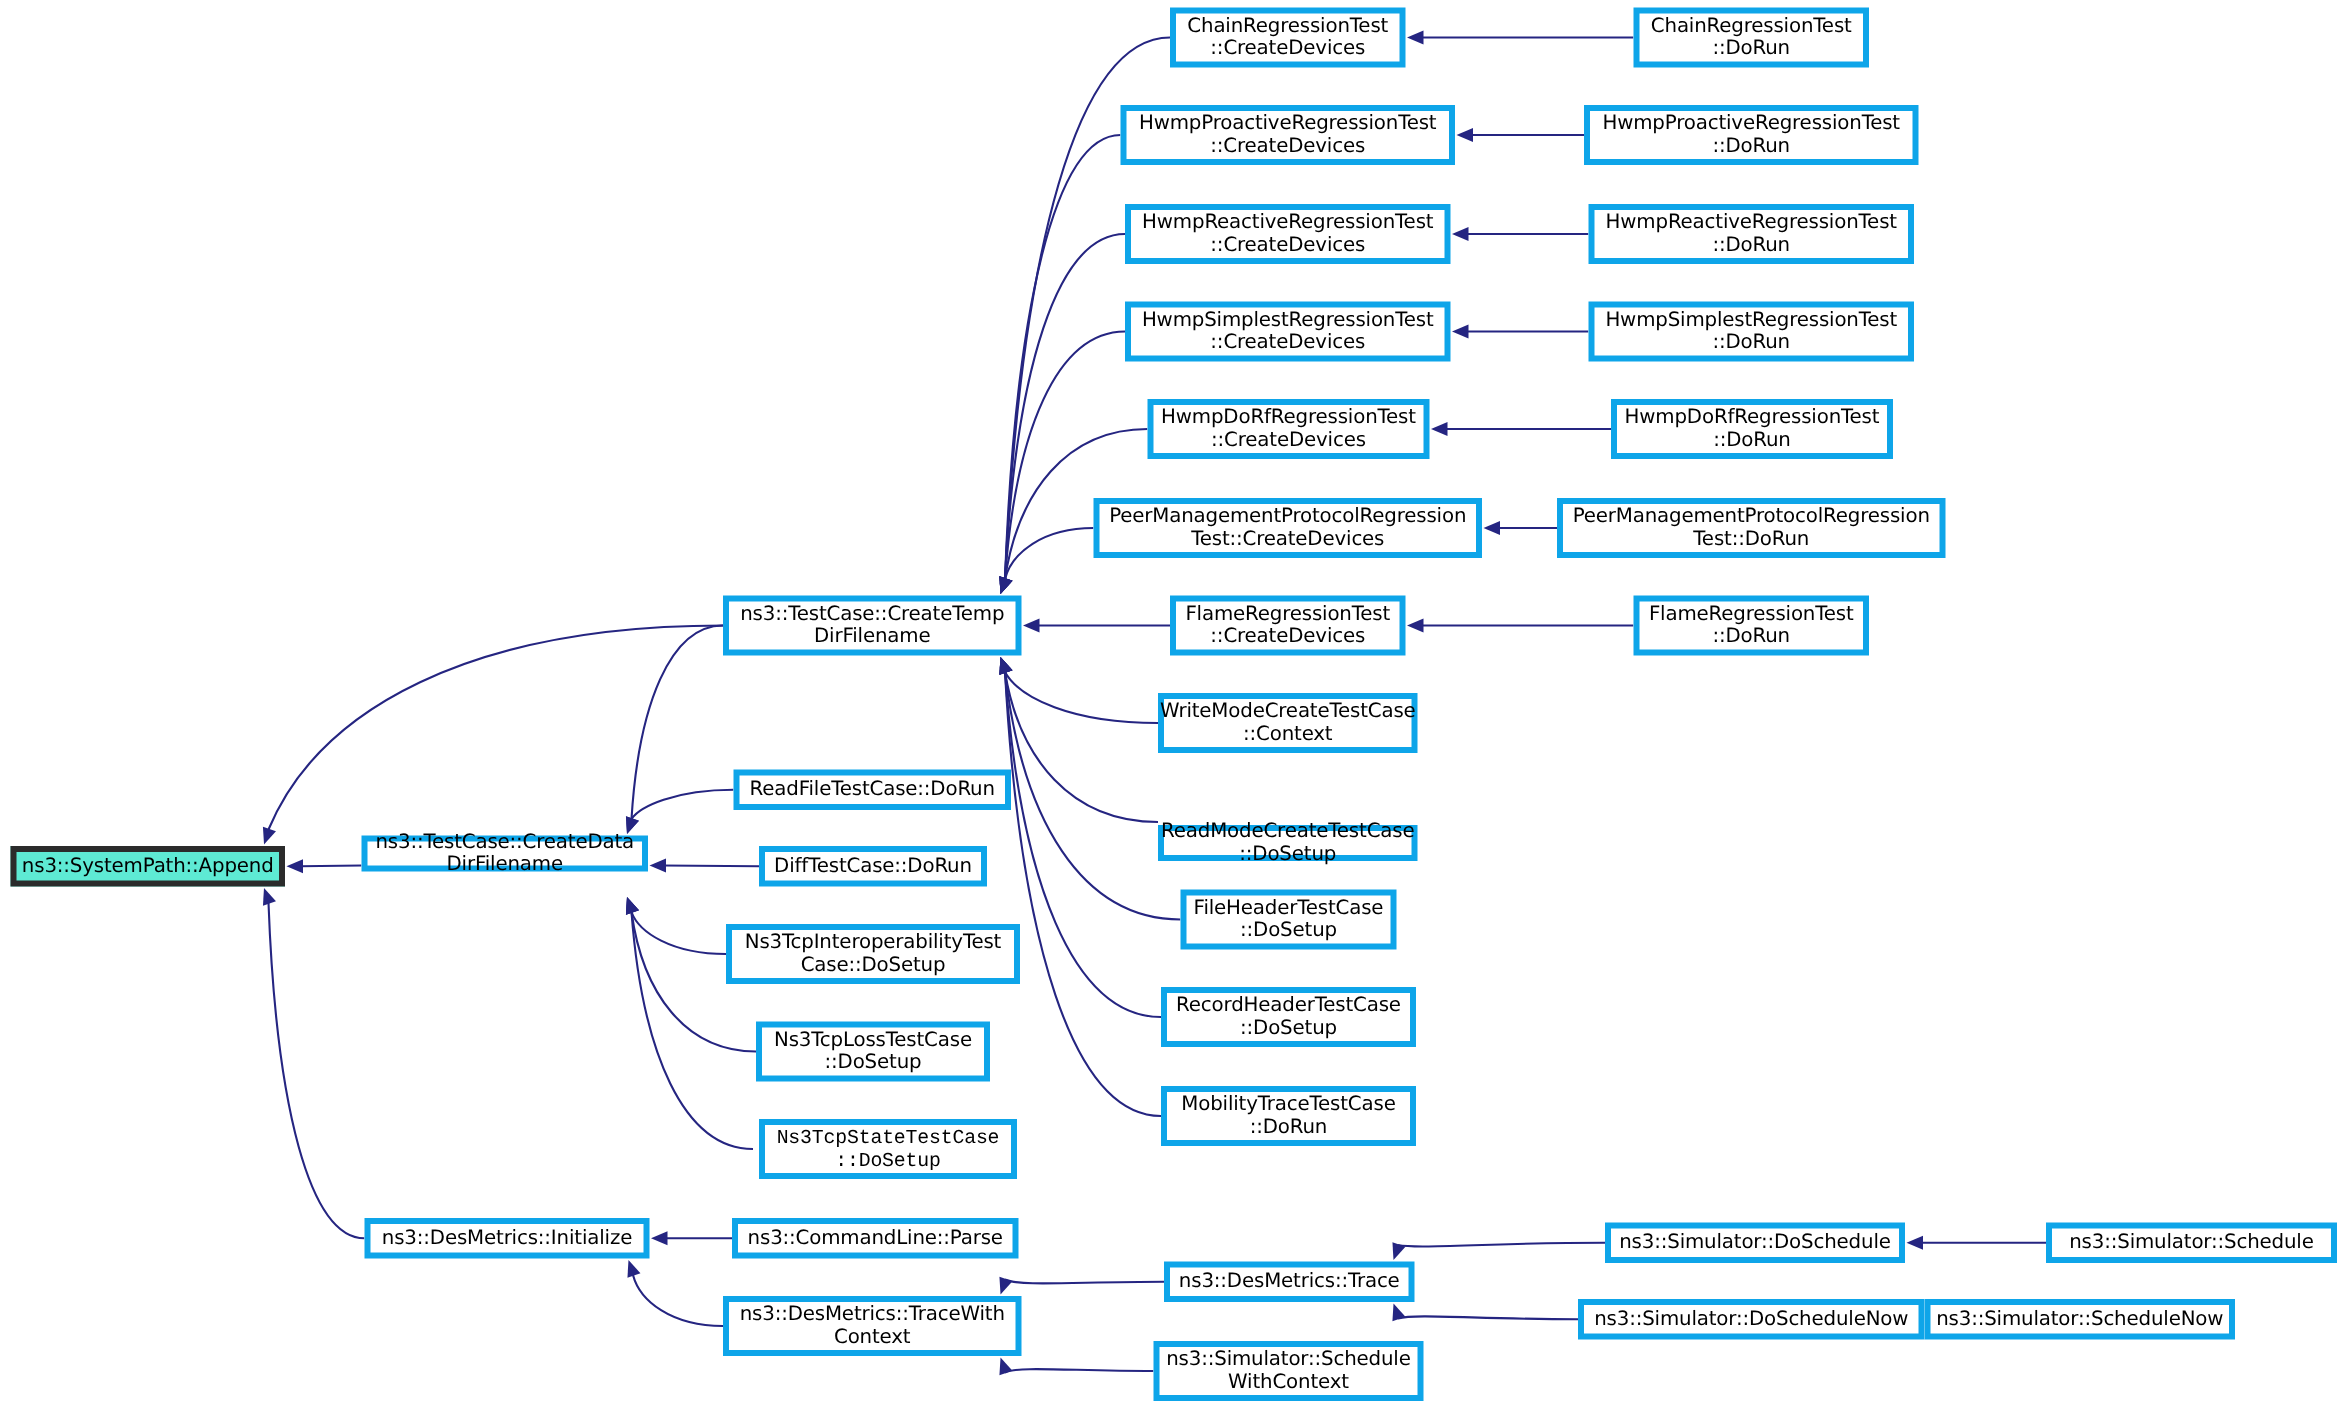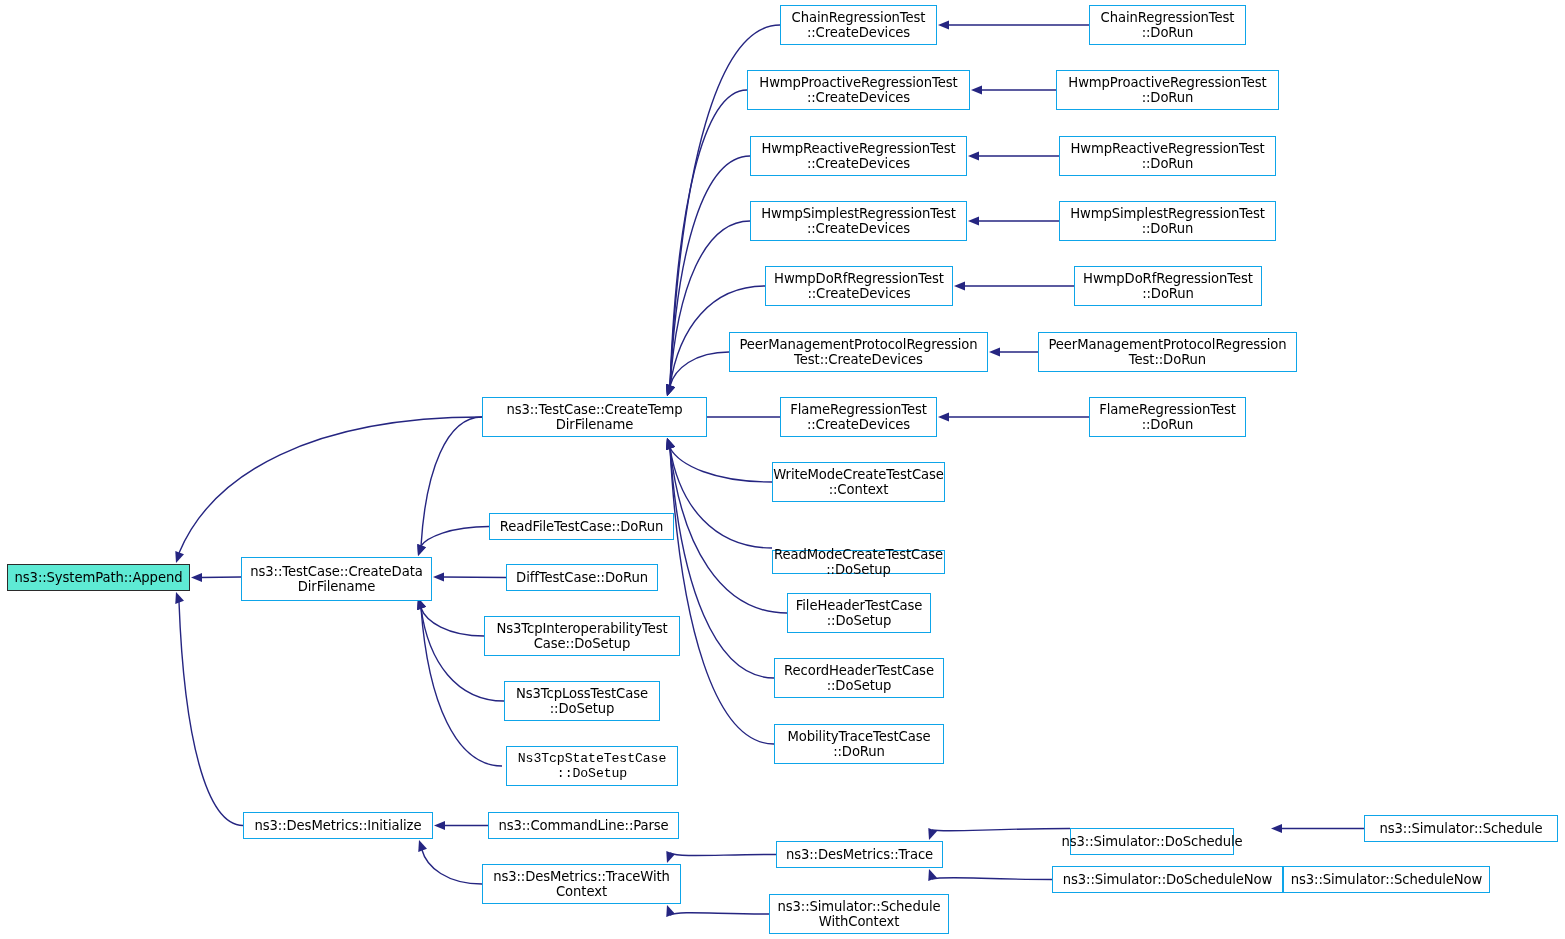--- a/index.html
+++ b/index.html
@@ -22,21 +22,21 @@
   #graph-svg {
     position: absolute;
     left: 0;
     top: 0;
     width: 1565px;
     height: 939px;
   }
   .node-box {
     position: absolute;
     box-sizing: border-box;
-    border: 1px solid #0ea5e9;
+    border: 4px solid #0ea5e9;
     background: #ffffff;
     display: flex;
     align-items: center;
     justify-content: center;
     text-align: center;
     font-size: 13.2px;
     line-height: 15.5px;
     color: #000000;
     letter-spacing: -0.1px;
     white-space: pre-line;
@@ -133,23 +133,23 @@
       <polygon points="929,840 928.2921062327255,828.0979461262245 936.9756031112929,831.1371700337231" class="edge-arrow"></polygon>
       <path d="M1052,879.5 C984.35,879.5 943.76,875.51 932,879" class="edge-line"></path>
       <polygon points="929,869 936.9756031112929,877.8628299662769 928.2921062327255,880.9020538737755" class="edge-arrow"></polygon>
       <path d="M1364,828.5 L1280,828.5" class="edge-line"></path>
       <polygon points="1271,828.5 1282,823.9 1282,833.1" class="edge-arrow"></polygon>
       <path d="M1351,879.5 L1293,879.5" class="edge-line"></path>
       <polygon points="1284,879.5 1295,874.9 1295,884.1" class="edge-arrow"></polygon>
     </svg>
   <div id="node-layer">
       <div class="node-box root" style="left: 7px; top: 564px; width: 183px; height: 27px;"><span class="node-label">ns3::SystemPath::Append</span></div>
-      <div class="node-box" style="left: 241px; top: 557px; width: 191px; height: 44px;"><span class="node-label">ns3::TestCase::CreateData
+      <div class="node-box" style="left: 241px; top: 557px; width: 191px; height: 24px;"><span class="node-label">ns3::TestCase::CreateData
 DirFilename</span></div>
-      <div class="node-box" style="left: 482px; top: 397px; width: 225px; height: 40px;"><span class="node-label">ns3::TestCase::CreateTemp
+      <div class="node-box" style="left: 482px; top: 397px; width: 199px; height: 40px;"><span class="node-label">ns3::TestCase::CreateTemp
 DirFilename</span></div>
       <div class="node-box" style="left: 780px; top: 5px; width: 157px; height: 40px;"><span class="node-label">ChainRegressionTest
 ::CreateDevices</span></div>
       <div class="node-box" style="left: 1089px; top: 5px; width: 157px; height: 40px;"><span class="node-label">ChainRegressionTest
 ::DoRun</span></div>
       <div class="node-box" style="left: 747px; top: 70px; width: 223px; height: 40px;"><span class="node-label">HwmpProactiveRegressionTest
 ::CreateDevices</span></div>
       <div class="node-box" style="left: 1056px; top: 70px; width: 223px; height: 40px;"><span class="node-label">HwmpProactiveRegressionTest
 ::DoRun</span></div>
       <div class="node-box" style="left: 750px; top: 136px; width: 217px; height: 40px;"><span class="node-label">HwmpReactiveRegressionTest
@@ -190,18 +190,18 @@
 ::DoSetup</span></div>
       <div class="node-box" style="left: 506px; top: 746px; width: 172px; height: 40px; font-family: Liberation Mono, monospace;"><span class="node-label">Ns3TcpStateTestCase
 ::DoSetup</span></div>
       <div class="node-box" style="left: 243px; top: 812px; width: 190px; height: 27px;"><span class="node-label">ns3::DesMetrics::Initialize</span></div>
       <div class="node-box" style="left: 488px; top: 812px; width: 191px; height: 27px;"><span class="node-label">ns3::CommandLine::Parse</span></div>
       <div class="node-box" style="left: 482px; top: 864px; width: 199px; height: 40px;"><span class="node-label">ns3::DesMetrics::TraceWith
 Context</span></div>
       <div class="node-box" style="left: 776px; top: 841px; width: 167px; height: 27px;"><span class="node-label">ns3::DesMetrics::Trace</span></div>
       <div class="node-box" style="left: 769px; top: 894px; width: 180px; height: 40px;"><span class="node-label">ns3::Simulator::Schedule
 WithContext</span></div>
-      <div class="node-box" style="left: 1070px; top: 815px; width: 164px; height: 27px; margin-top: 13px;"><span class="node-label">ns3::Simulator::DoSchedule</span></div>
+      <div class="node-box" style="left: 1070px; top: 815px; width: 200px; height: 27px;"><span class="node-label">ns3::Simulator::DoSchedule</span></div>
       <div class="node-box" style="left: 1364px; top: 815px; width: 194px; height: 27px;"><span class="node-label">ns3::Simulator::Schedule</span></div>
       <div class="node-box" style="left: 1052px; top: 866px; width: 231px; height: 27px;"><span class="node-label">ns3::Simulator::DoScheduleNow</span></div>
       <div class="node-box" style="left: 1283px; top: 866px; width: 207px; height: 27px;"><span class="node-label">ns3::Simulator::ScheduleNow</span></div>
     </div>
 </div>
 
 </body></html>

